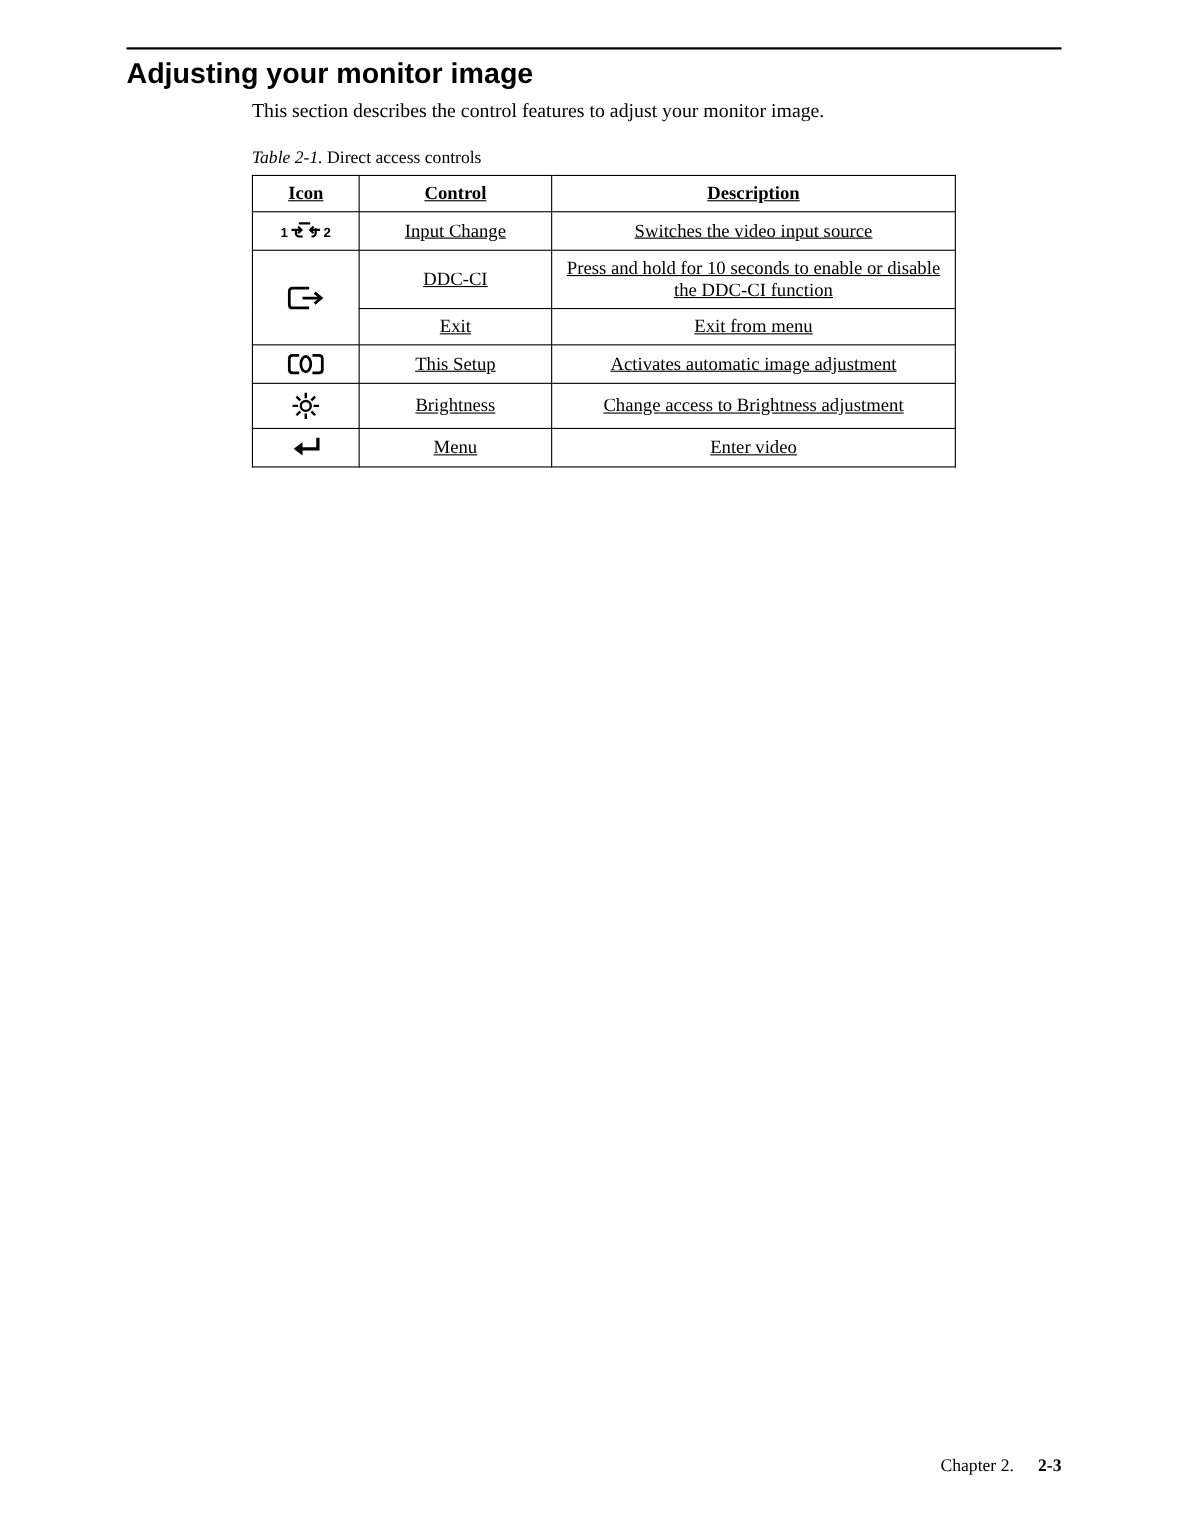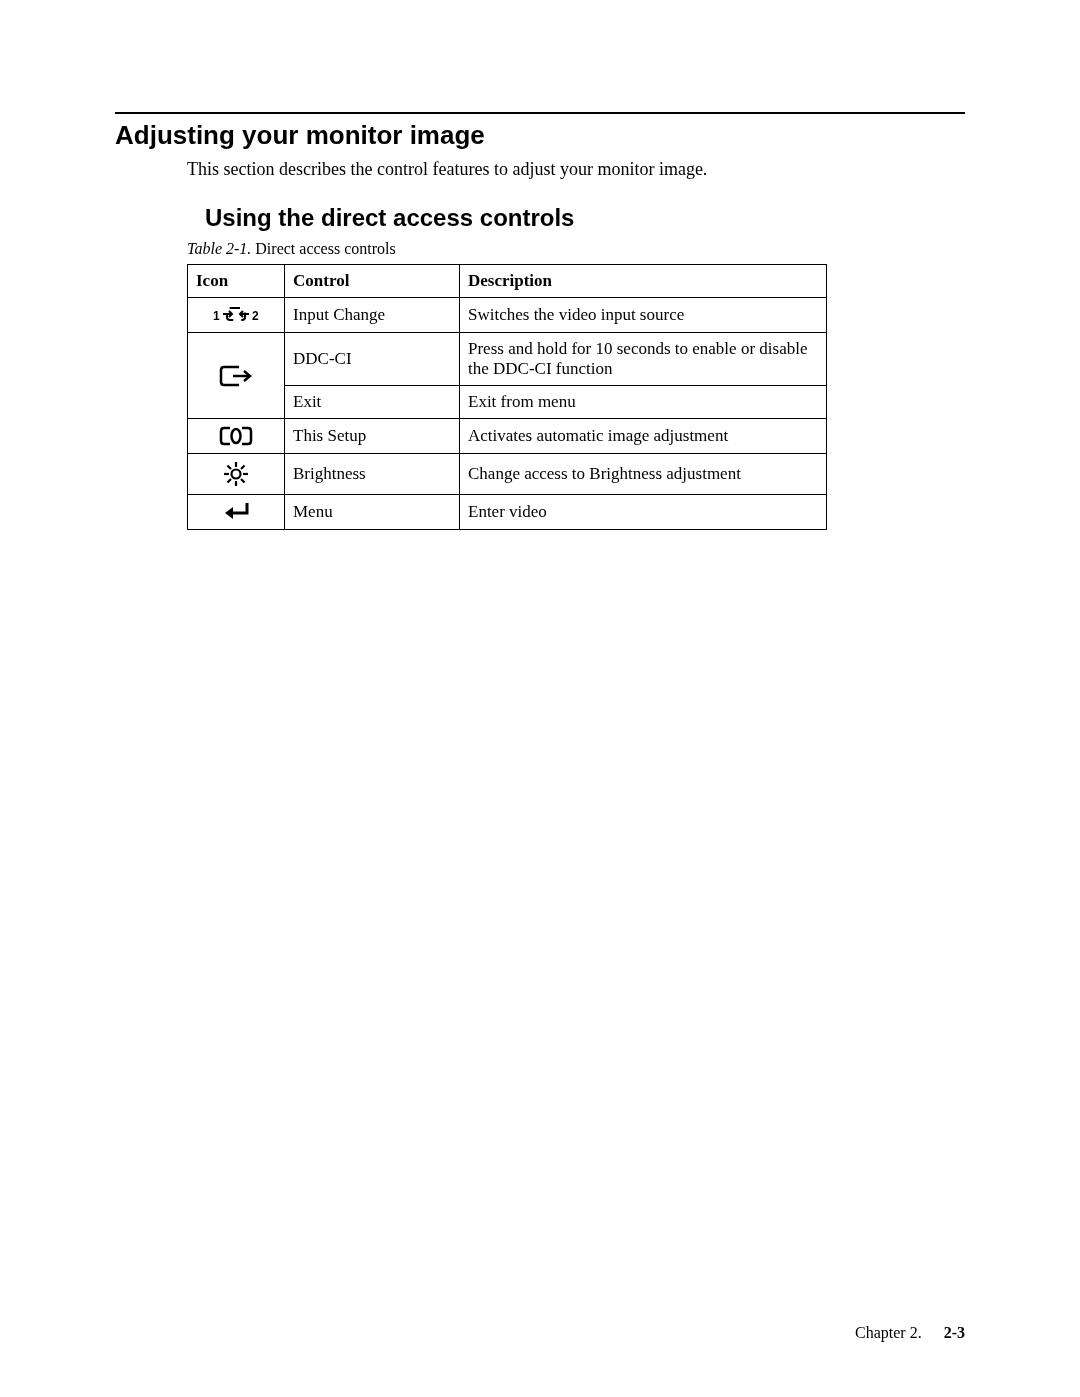--- a/index.html
+++ b/index.html
@@ -5,35 +5,35 @@
   body{
     margin:0;
     background:#fff;
     font-family:"Palatino Linotype","Book Antiqua",Palatino,serif;
     color:#000;
     width:1080px;
     height:1397px;
     position:relative;
   }
   .page{
-    padding:112px 115px 0 115px;
+    padding:43px 115px 0 115px;
   }
   hr.top-rule{
     border:none;
     border-top:2px solid #000;
     margin:0 0 6px 0;
   }
   h1.main{
     font-family:Arial,Helvetica,sans-serif;
     font-weight:bold;
     font-size:26px;
     margin:0 0 8px 0;
   }
   .body-indent{
-    margin-left:72px;
+    margin-left:114px;
   }
   p.intro{
     font-size:18px;
     margin:4px 0 24px 0;
   }
   h2.sub{
     font-family:Arial,Helvetica,sans-serif;
     font-weight:bold;
     font-size:24px;
     margin:0 0 8px 90px;
@@ -51,22 +51,23 @@
   table.controls{
     border-collapse:collapse;
     width:640px;
     margin-left:0;
     font-size:17px;
   }
   table.controls th,
   table.controls td{
     border:1px solid #000;
     padding:6px 8px;
-    text-align:left;
+    text-align:center;
     vertical-align:middle;
+    text-decoration:underline;
   }
   table.controls th{
     font-weight:bold;
     font-family:"Palatino Linotype",serif;
   }
   td.icon-cell{
     width:80px;
     text-align:center;
     padding:6px 4px;
   }
@@ -86,21 +87,20 @@
 <body>
 
 <div class="page">
   <hr class="top-rule">
   <h1 class="main">Adjusting your monitor image</h1>
 
   <div class="body-indent">
     <p class="intro">This section describes the control features to adjust your monitor image.</p>
   </div>
 
-  <h2 class="sub">Using the direct access controls</h2>
 
   <div class="body-indent">
     <p class="caption">
       <span class="label">Table 2-1.</span><span> Direct access controls</span>
     </p>
 
     <table class="controls">
       <thead>
         <tr>
           <th>Icon</th>

